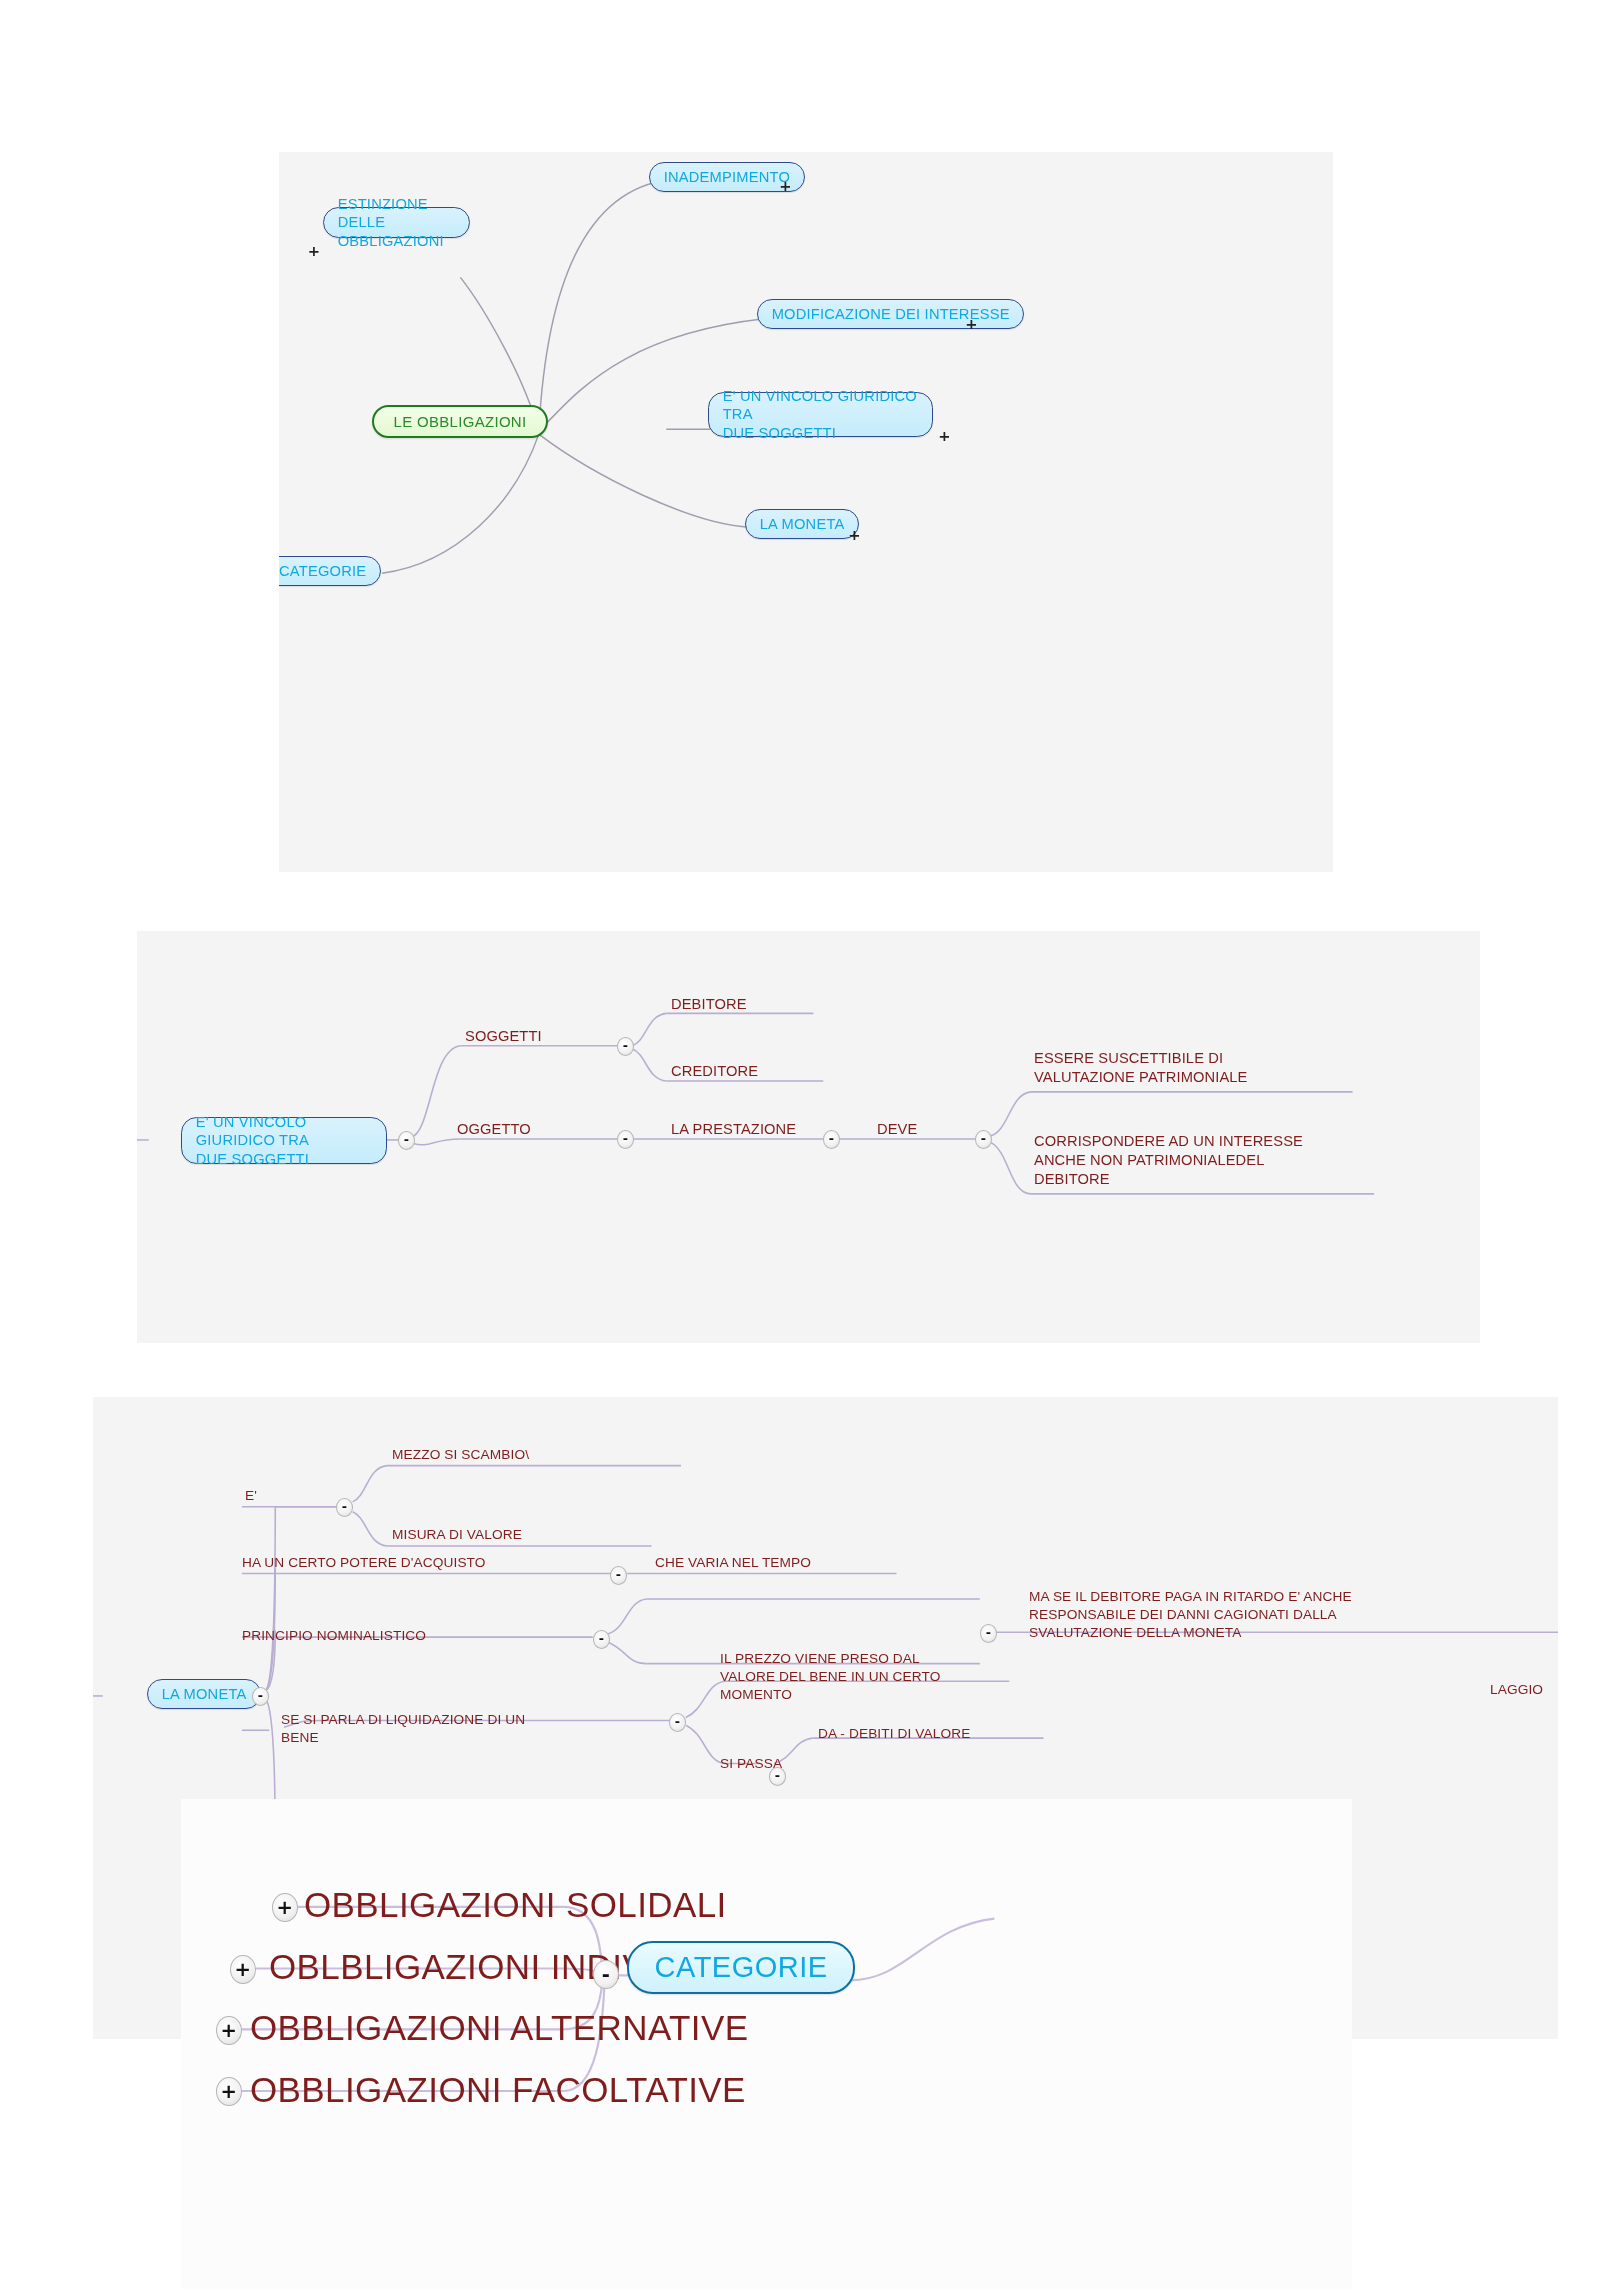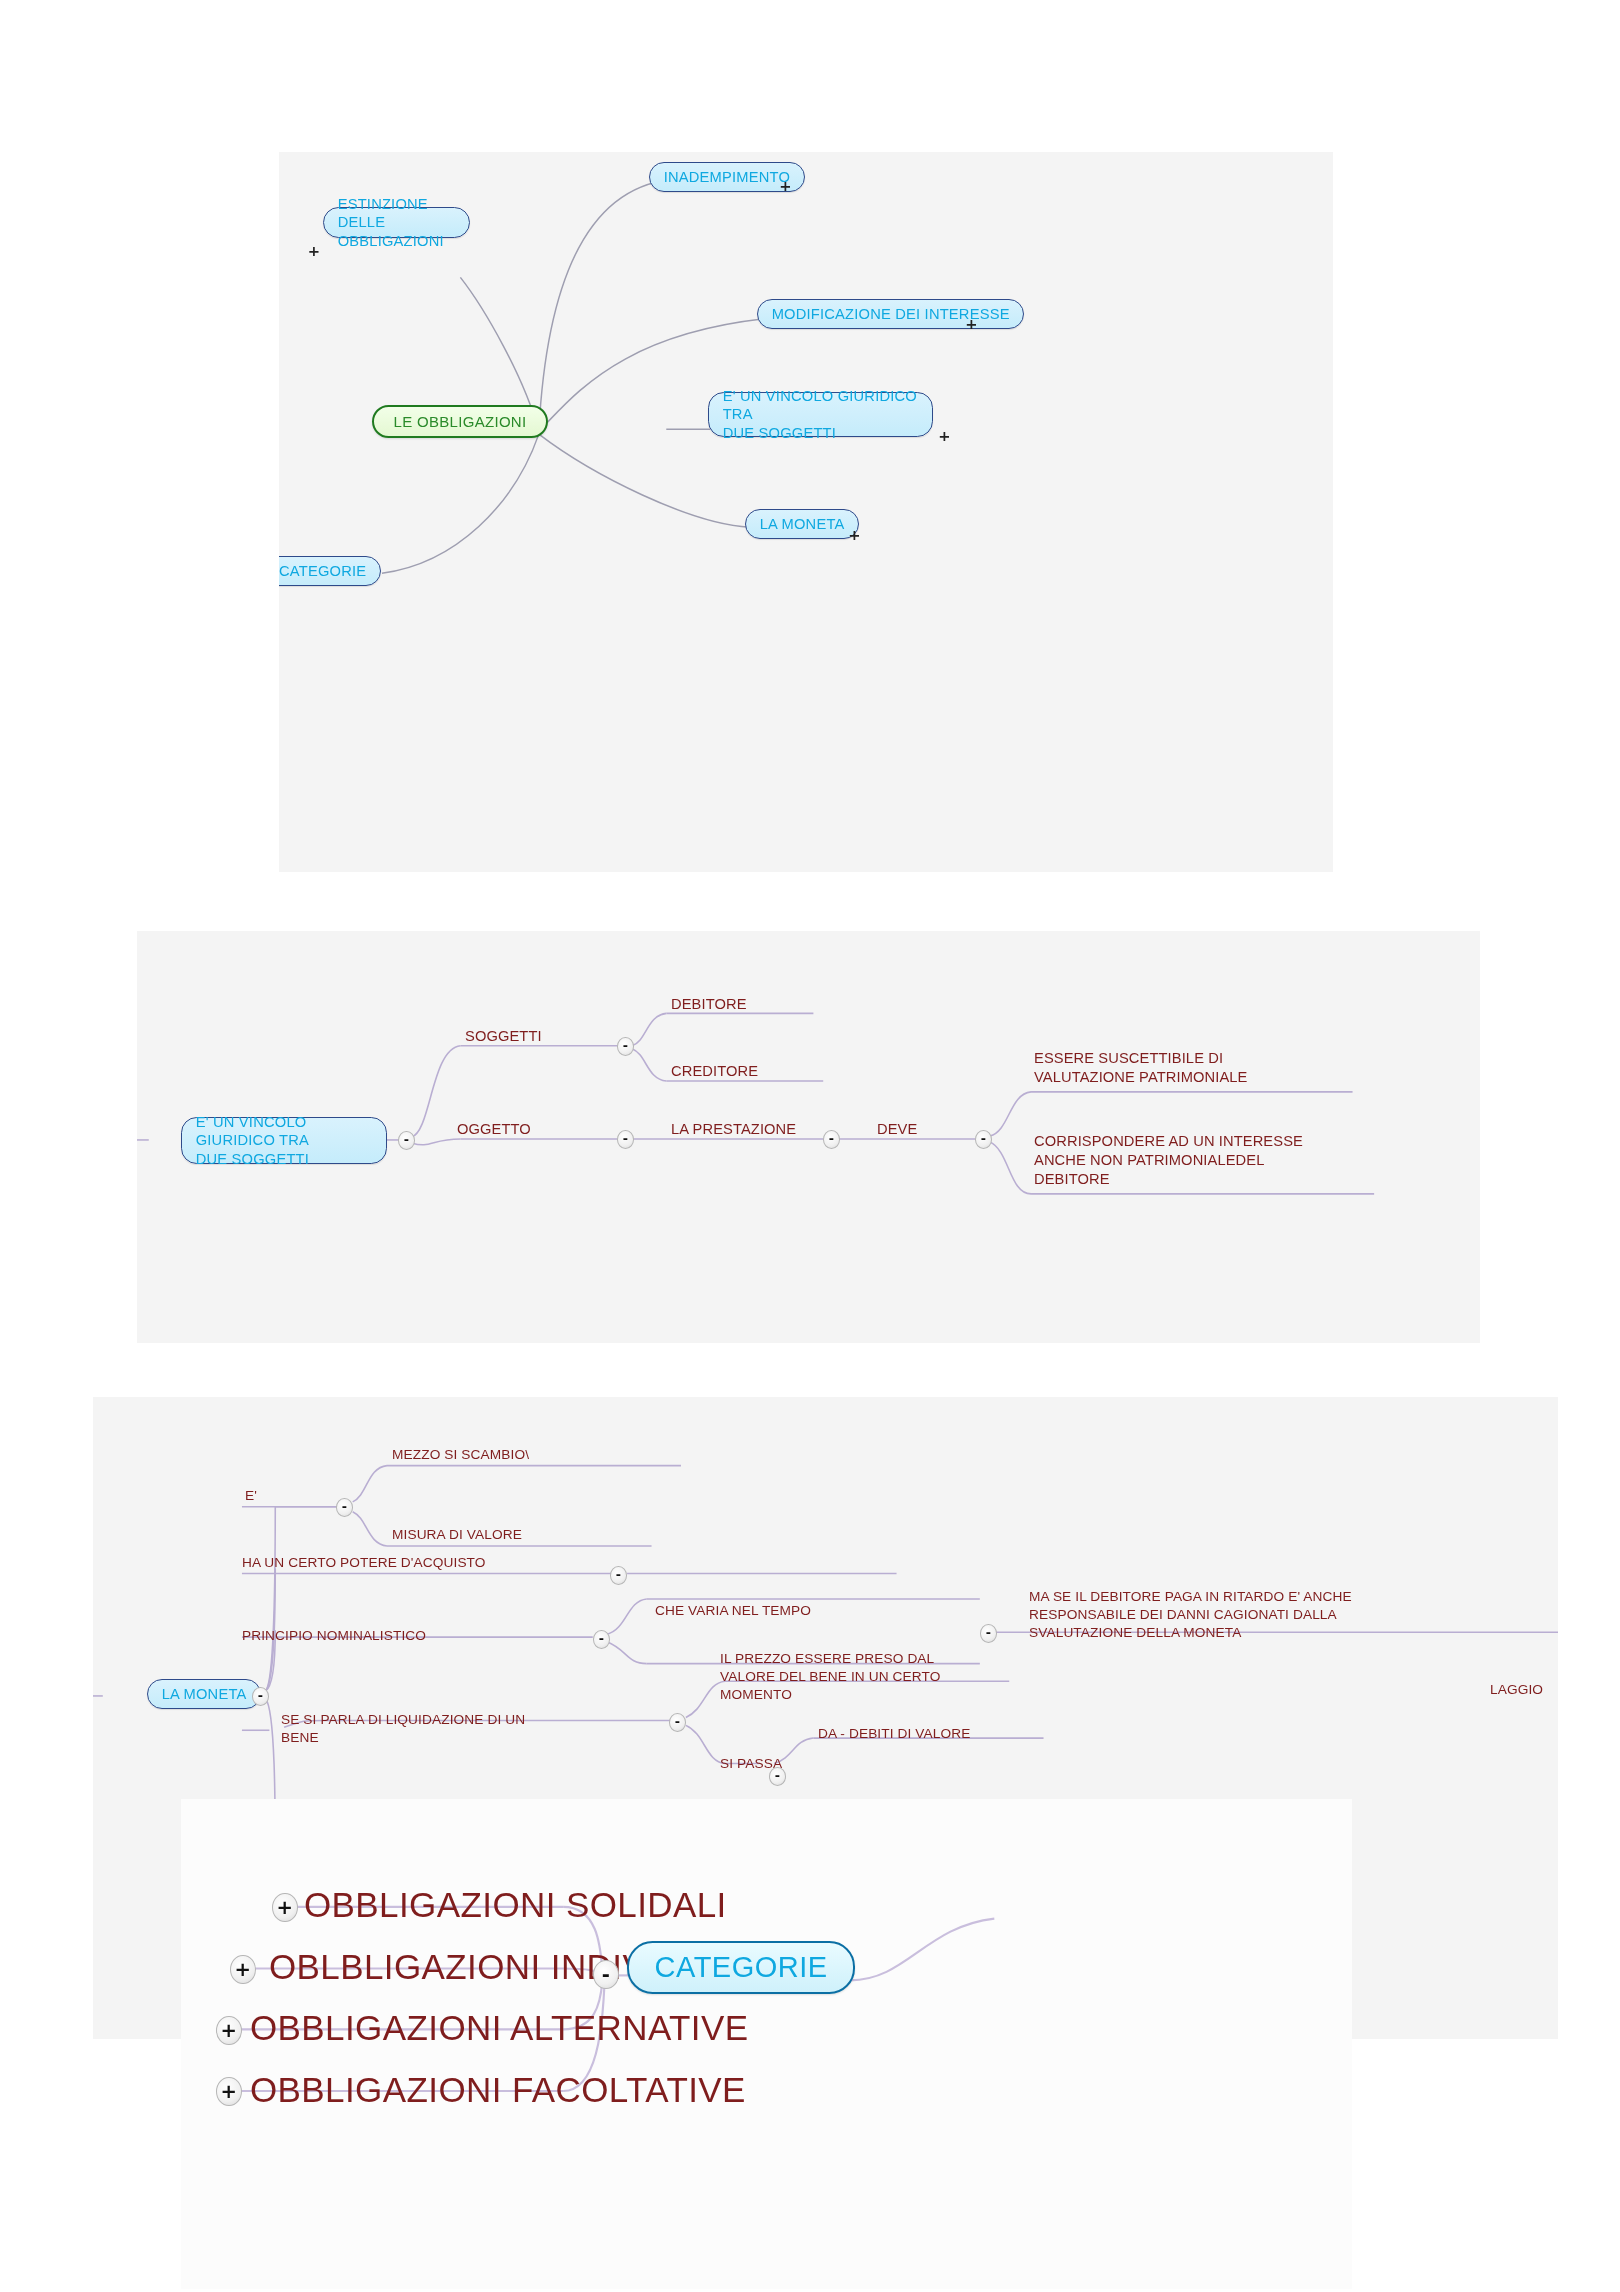--- a/index.html
+++ b/index.html
@@ -316,33 +316,33 @@
   </div>
   <div class="toggle" style="left:159px; top:290px;">-</div>
 
   <div class="label" style="left:152px; top:90px;">E'</div>
   <div class="toggle" style="left:243px; top:101px;">-</div>
   <div class="label" style="left:299px; top:49px;">MEZZO SI SCAMBIO\</div>
   <div class="label" style="left:299px; top:129px;">MISURA DI VALORE</div>
 
   <div class="label" style="left:149px; top:157px;">HA UN CERTO POTERE D'ACQUISTO</div>
   <div class="toggle" style="left:517px; top:169px;">-</div>
-  <div class="label" style="left:562px; top:157px;margin-top:48px;">CHE VARIA NEL TEMPO</div>
+  <div class="label" style="left:562px; top:157px;">CHE VARIA NEL TEMPO</div>
 
   <div class="label" style="left:149px; top:230px;">PRINCIPIO NOMINALISTICO</div>
   <div class="toggle" style="left:500px; top:233px;">-</div>
   <div class="toggle" style="left:887px; top:227px;">-</div>
   <div class="label" style="left:936px; top:191px;">MA SE IL DEBITORE PAGA IN RITARDO E' ANCHE
 RESPONSABILE DEI DANNI CAGIONATI DALLA
 SVALUTAZIONE DELLA MONETA</div>
 
   <div class="label" style="left:188px; top:314px;">SE SI PARLA DI LIQUIDAZIONE DI UN
 BENE</div>
   <div class="toggle" style="left:576px; top:316px;">-</div>
-  <div class="label" style="left:627px; top:253px;">IL PREZZO ESSERE PRESO DAL
+  <div class="label" style="left:627px; top:253px;">IL PREZZO VIENE PRESO DAL
 VALORE DEL BENE IN UN CERTO
 MOMENTO</div>
   <div class="label" style="left:627px; top:358px;">SI PASSA</div>
   <div class="toggle" style="left:676px; top:370px;">-</div>
   <div class="label" style="left:725px; top:328px;">DA - DEBITI DI VALORE</div>
 
   <div class="label" style="left:1397px; top:284px;">LAGGIO</div>
 </div>
 
 <div class="panel" id="panel-categorie">

